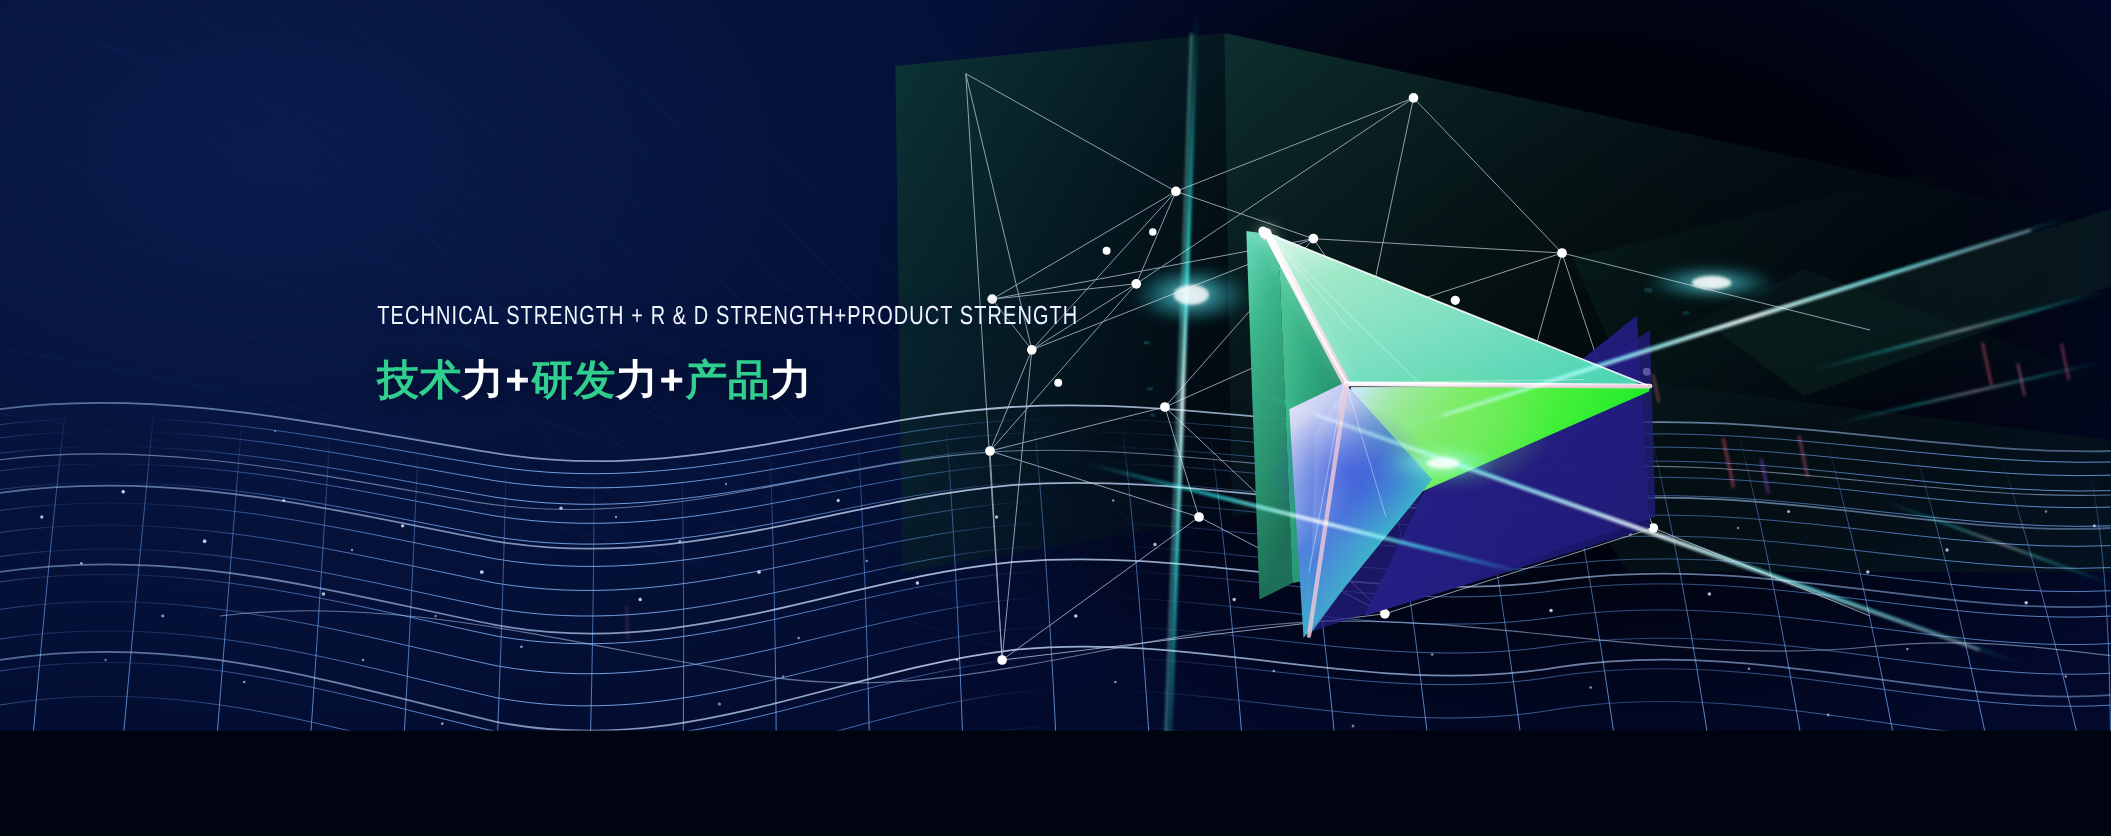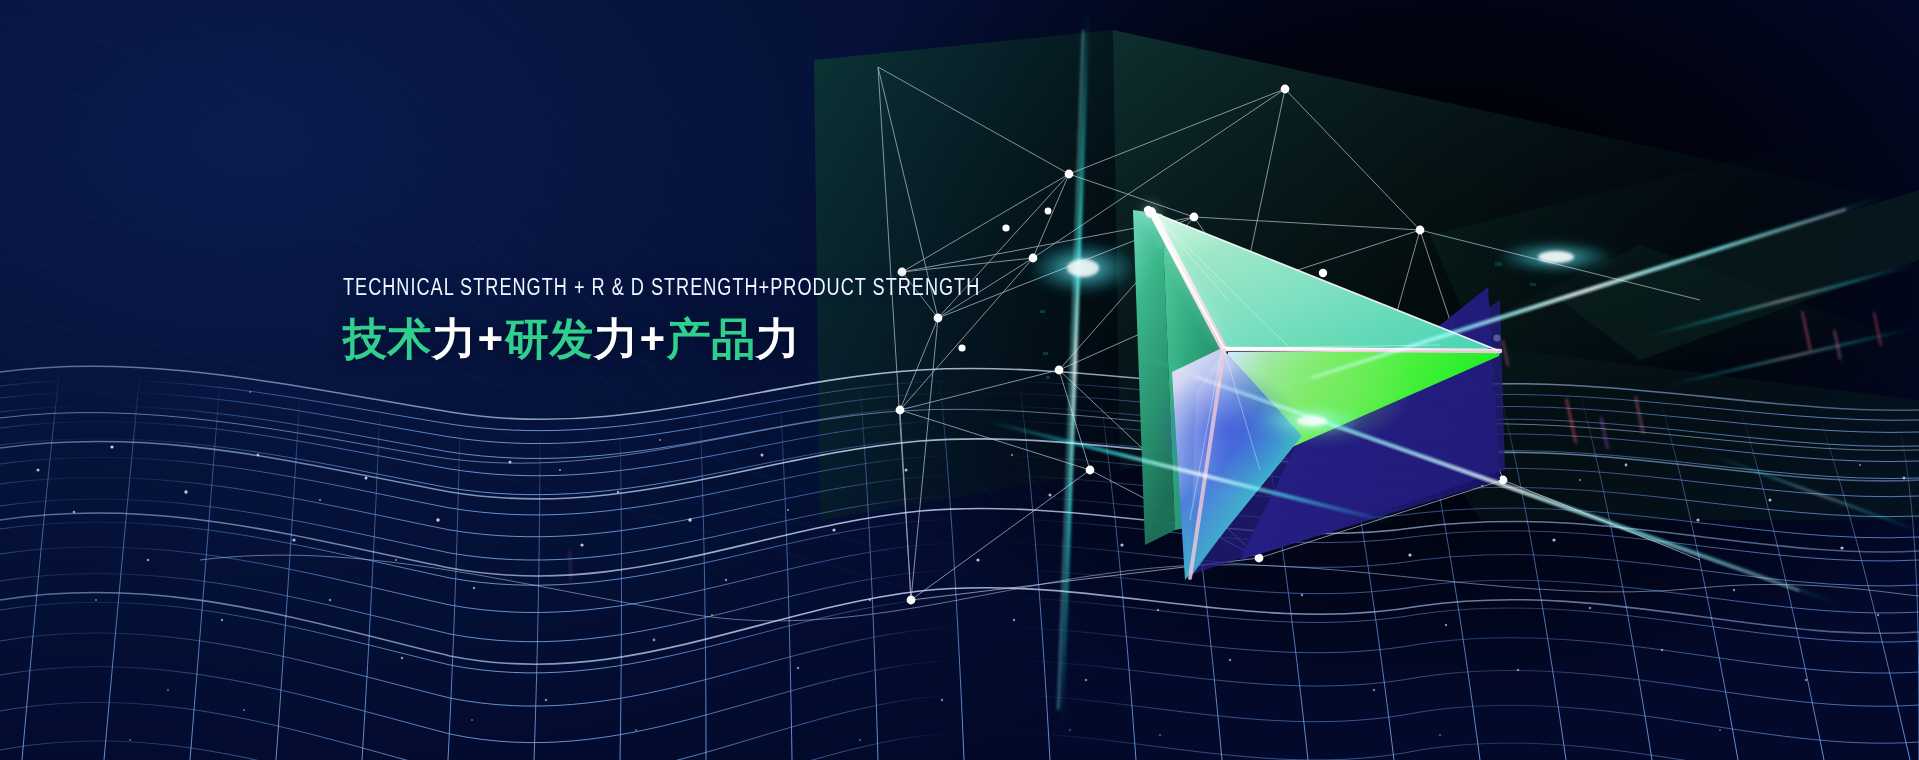--- a/index.html
+++ b/index.html
@@ -6,21 +6,21 @@
   * { margin:0; padding:0; box-sizing:border-box; }
   html,body {
     width:1919px; height:760px;
     overflow:hidden;
     background:#000410;
     font-family:"Liberation Sans", sans-serif;
   }
 
   #banner{
     position:relative;
-    width:1919px; height:760px;
+    width:1919px; height:664px;
     overflow:hidden;
     background:
       radial-gradient(ellipse 900px 620px at 1430px 270px, rgba(0,0,0,0.96) 0%, rgba(0,2,10,0.85) 38%, rgba(0,0,0,0) 72%),
       radial-gradient(ellipse 1200px 760px at 250px 140px, #0a1b4d 0%, #05123a 45%, #02092a 100%),
       linear-gradient(105deg,#071a46 0%,#04113a 30%,#020b26 55%,#01060f 75%,#000309 100%);
   }
 
   .layer{ position:absolute; inset:0; pointer-events:none; }
 
   
@@ -57,22 +57,22 @@
     letter-spacing:.055em;
     color:#f2f6ff;
     white-space:nowrap;
     font-weight:400;
     transform:scaleX(.93) scaleY(1.22);
     transform-origin:left center;
     line-height:1;
     text-shadow:0 0 10px rgba(10,30,80,.9);
   }
   #headline .main{
-    margin-top:16px;
-    font-size:44px;
+    margin-top:27px;
+    font-size:38px;
     font-weight:bold;
     line-height:1.12;
     white-space:nowrap;
     letter-spacing:.012em;
     text-shadow:0 2px 14px rgba(0,10,40,.85);
   }
   #headline .main .g{ color:#30cf8d; }
   #headline .main .w{ color:#ffffff; }
   #headline .main .p{ color:#ffffff; font-weight:bold; padding:0 1px; }
 </style>

